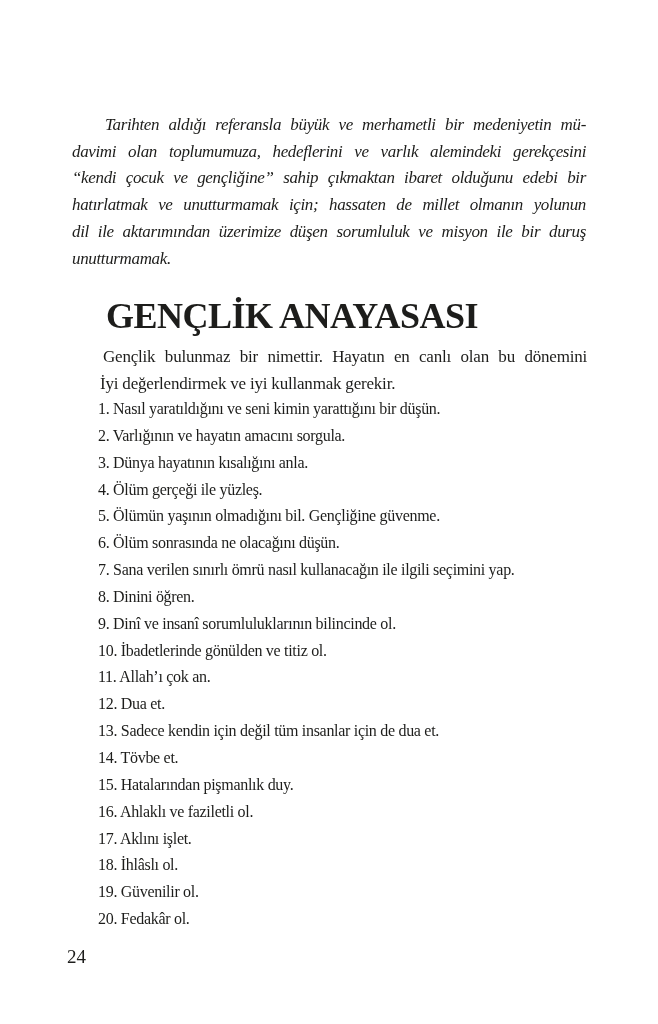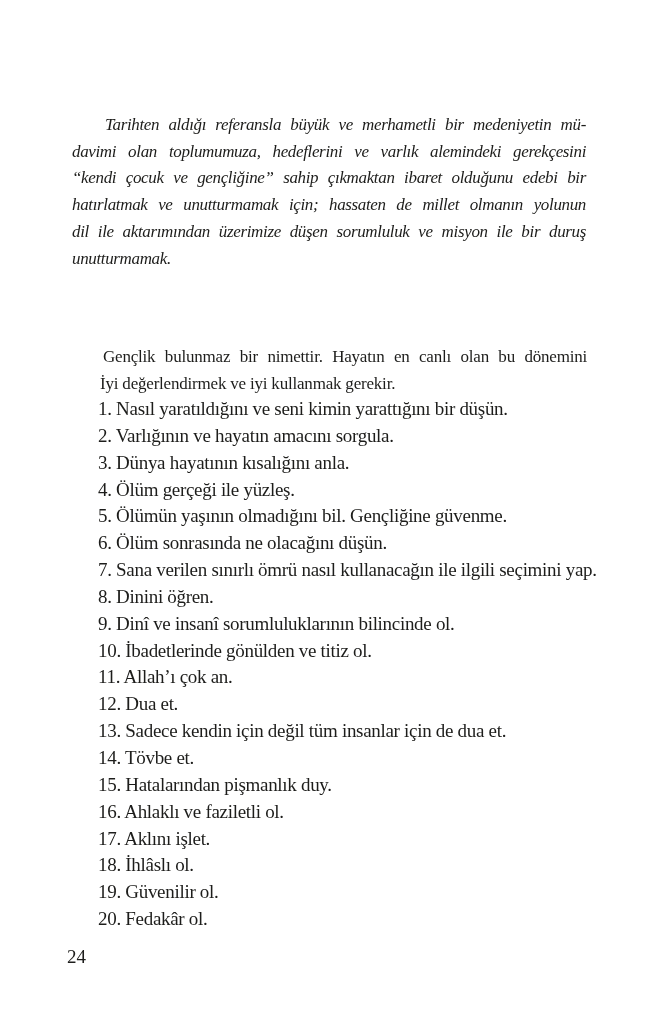--- a/index.html
+++ b/index.html
@@ -70,21 +70,21 @@
 
   
   .rules {
     position: absolute;
     top: 396px;
     left: 98px;
     width: 540px;
     list-style: none;
   }
   .rules li {
-    font-size: 19px;
+    font-size: 16px;
     line-height: 26.85px;
     letter-spacing: -0.3px;
     white-space: nowrap;
   }
 
   
   .folio {
     position: absolute;
     top: 944px;
     left: 67px;
@@ -99,20 +99,21 @@
 
   <div class="quote">
     <div class="pline">Tarihten aldığı referansla büyük ve merhametli bir medeniyetin mü-</div>
     <div class="pline">davimi olan toplumumuza, hedeflerini ve varlık alemindeki gerekçesini</div>
     <div class="pline">“kendi çocuk ve gençliğine” sahip çıkmaktan ibaret olduğunu edebi bir</div>
     <div class="pline">hatırlatmak ve unutturmamak için; hassaten de millet olmanın yolunun</div>
     <div class="pline">dil ile aktarımından üzerimize düşen sorumluluk ve misyon ile bir duruş</div>
     <div class="pline">unutturmamak.</div>
   </div>
 
+  <h1 class="heading">GENÇLİK ANAYASASI</h1>
 
   <div class="lead">
     <div class="pline">Gençlik bulunmaz bir nimettir. Hayatın en canlı olan bu dönemini</div>
     <div class="pline">İyi değerlendirmek ve iyi kullanmak gerekir.</div>
   </div>
 
   <ul class="rules">
     <li>1. Nasıl yaratıldığını ve seni kimin yarattığını bir düşün.</li>
     <li>2. Varlığının ve hayatın amacını sorgula.</li>
     <li>3. Dünya hayatının kısalığını anla.</li>

